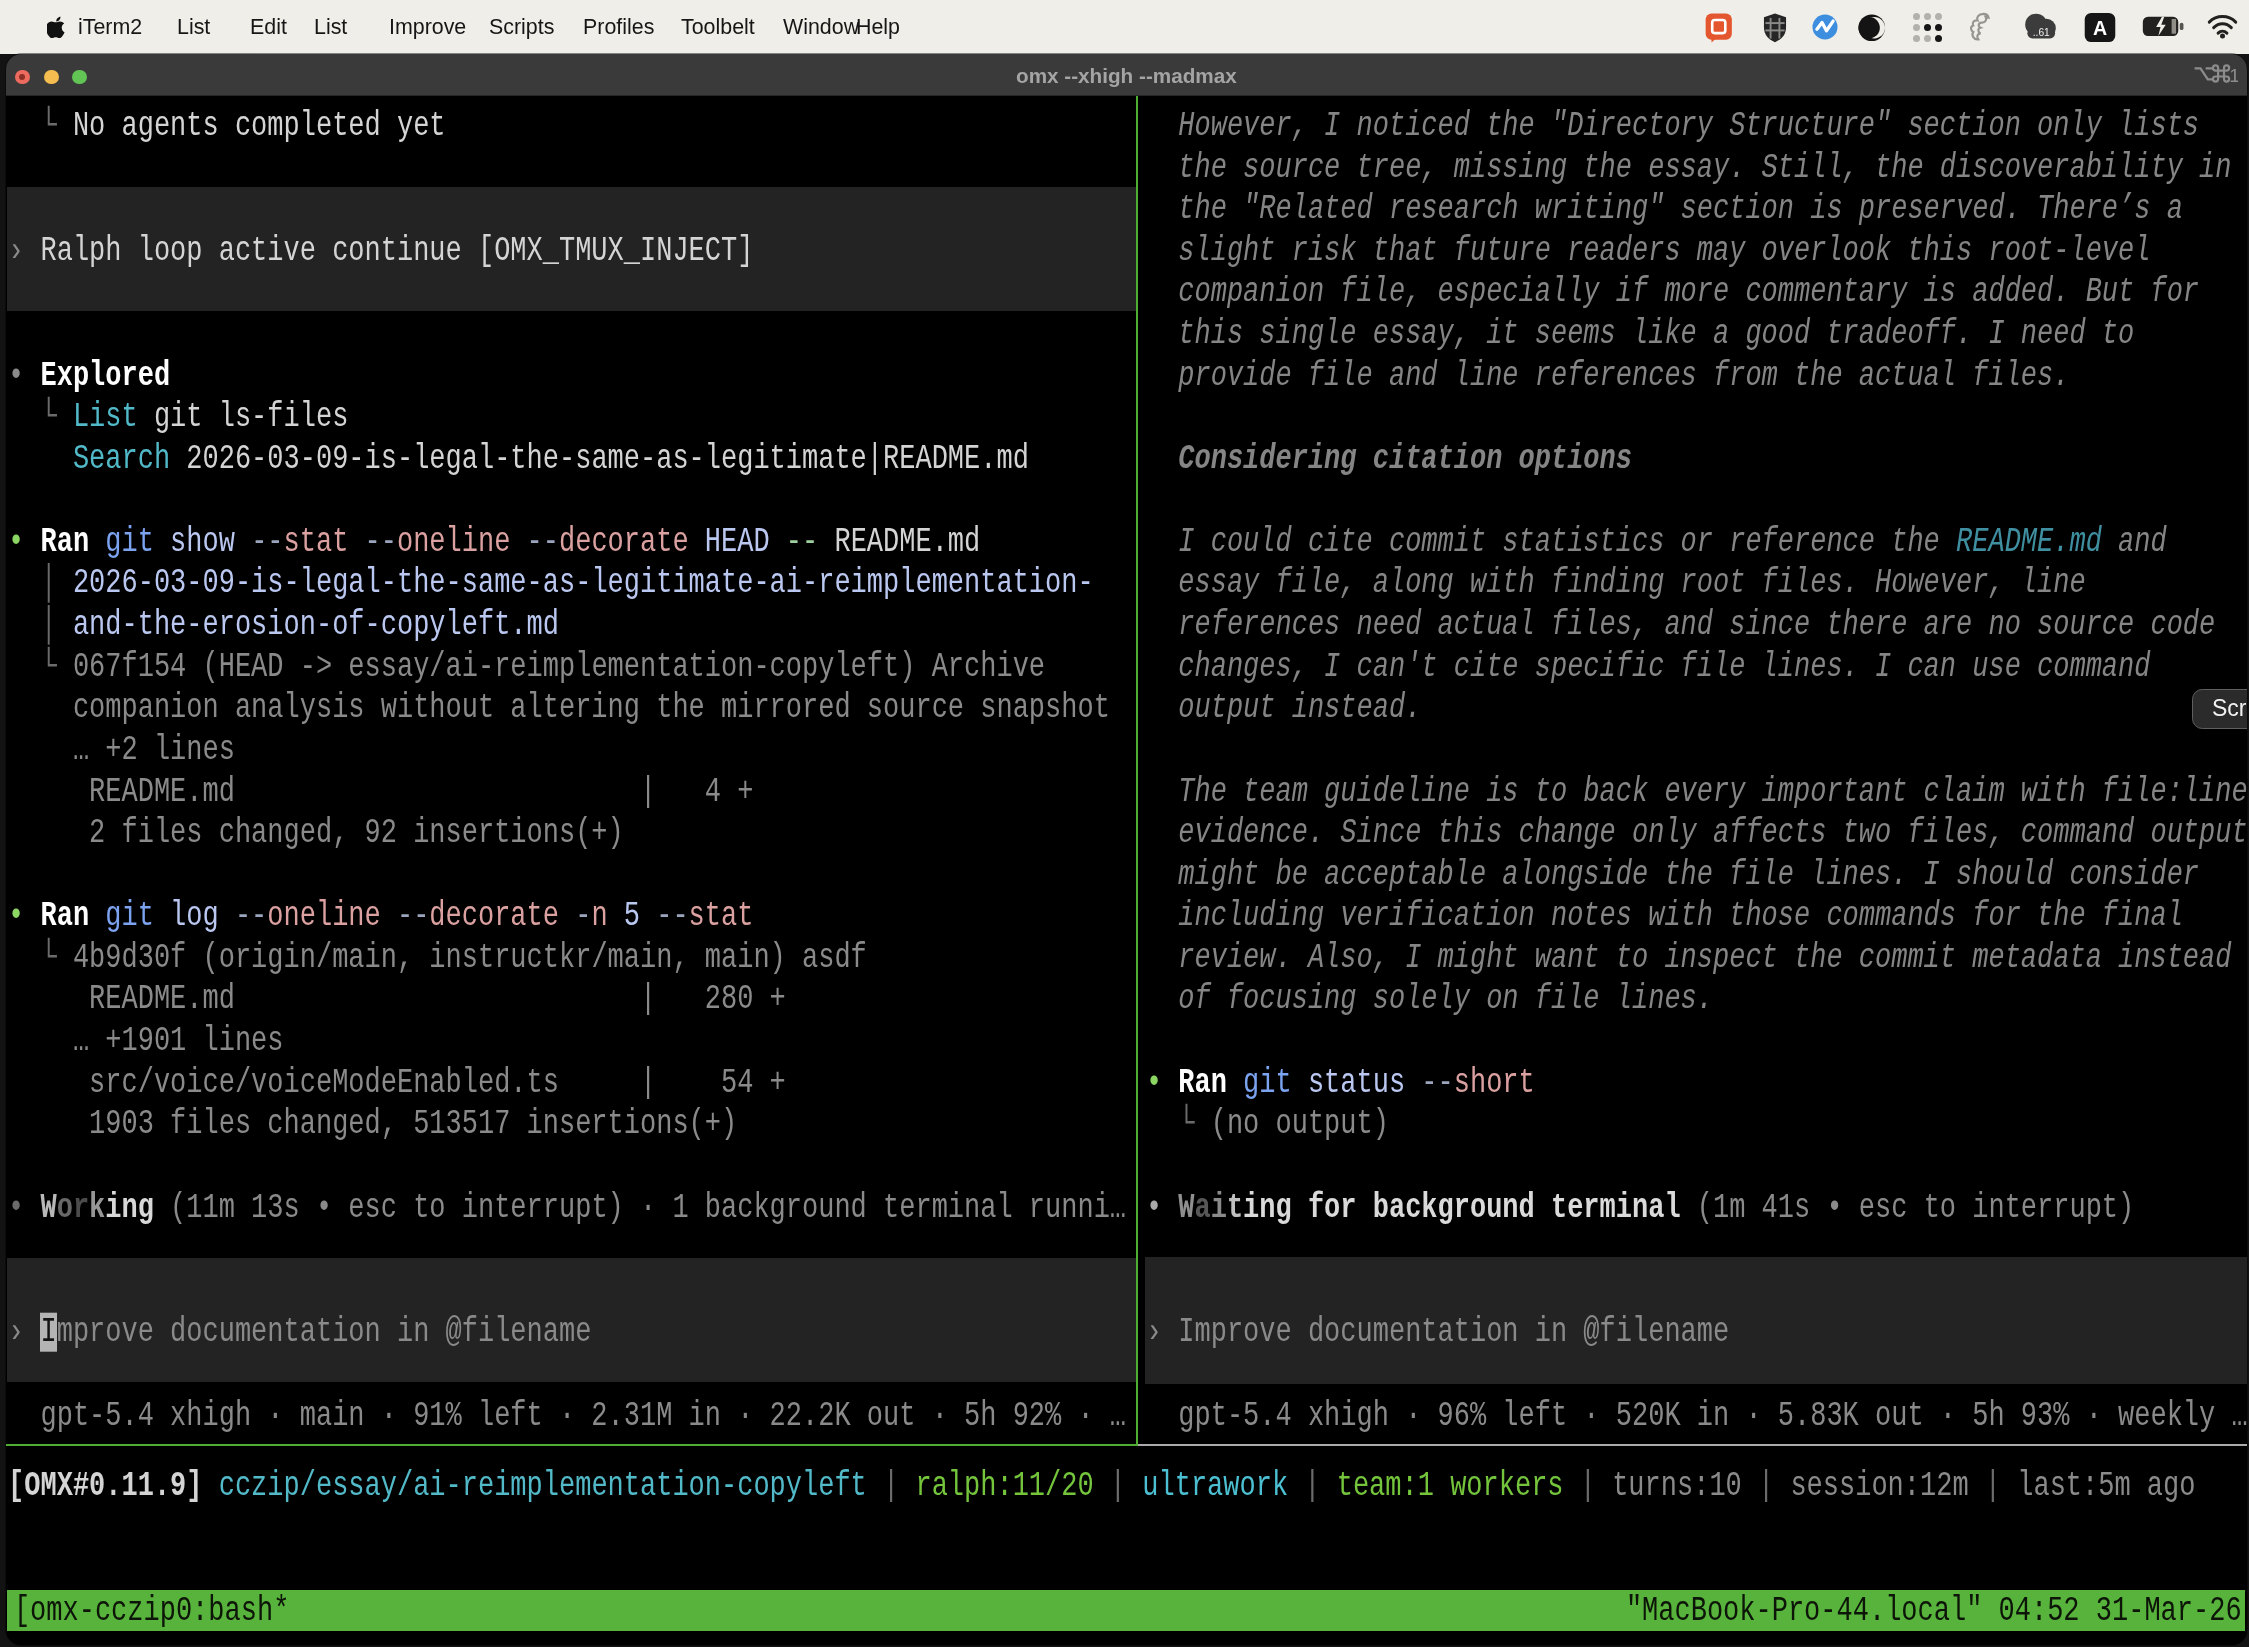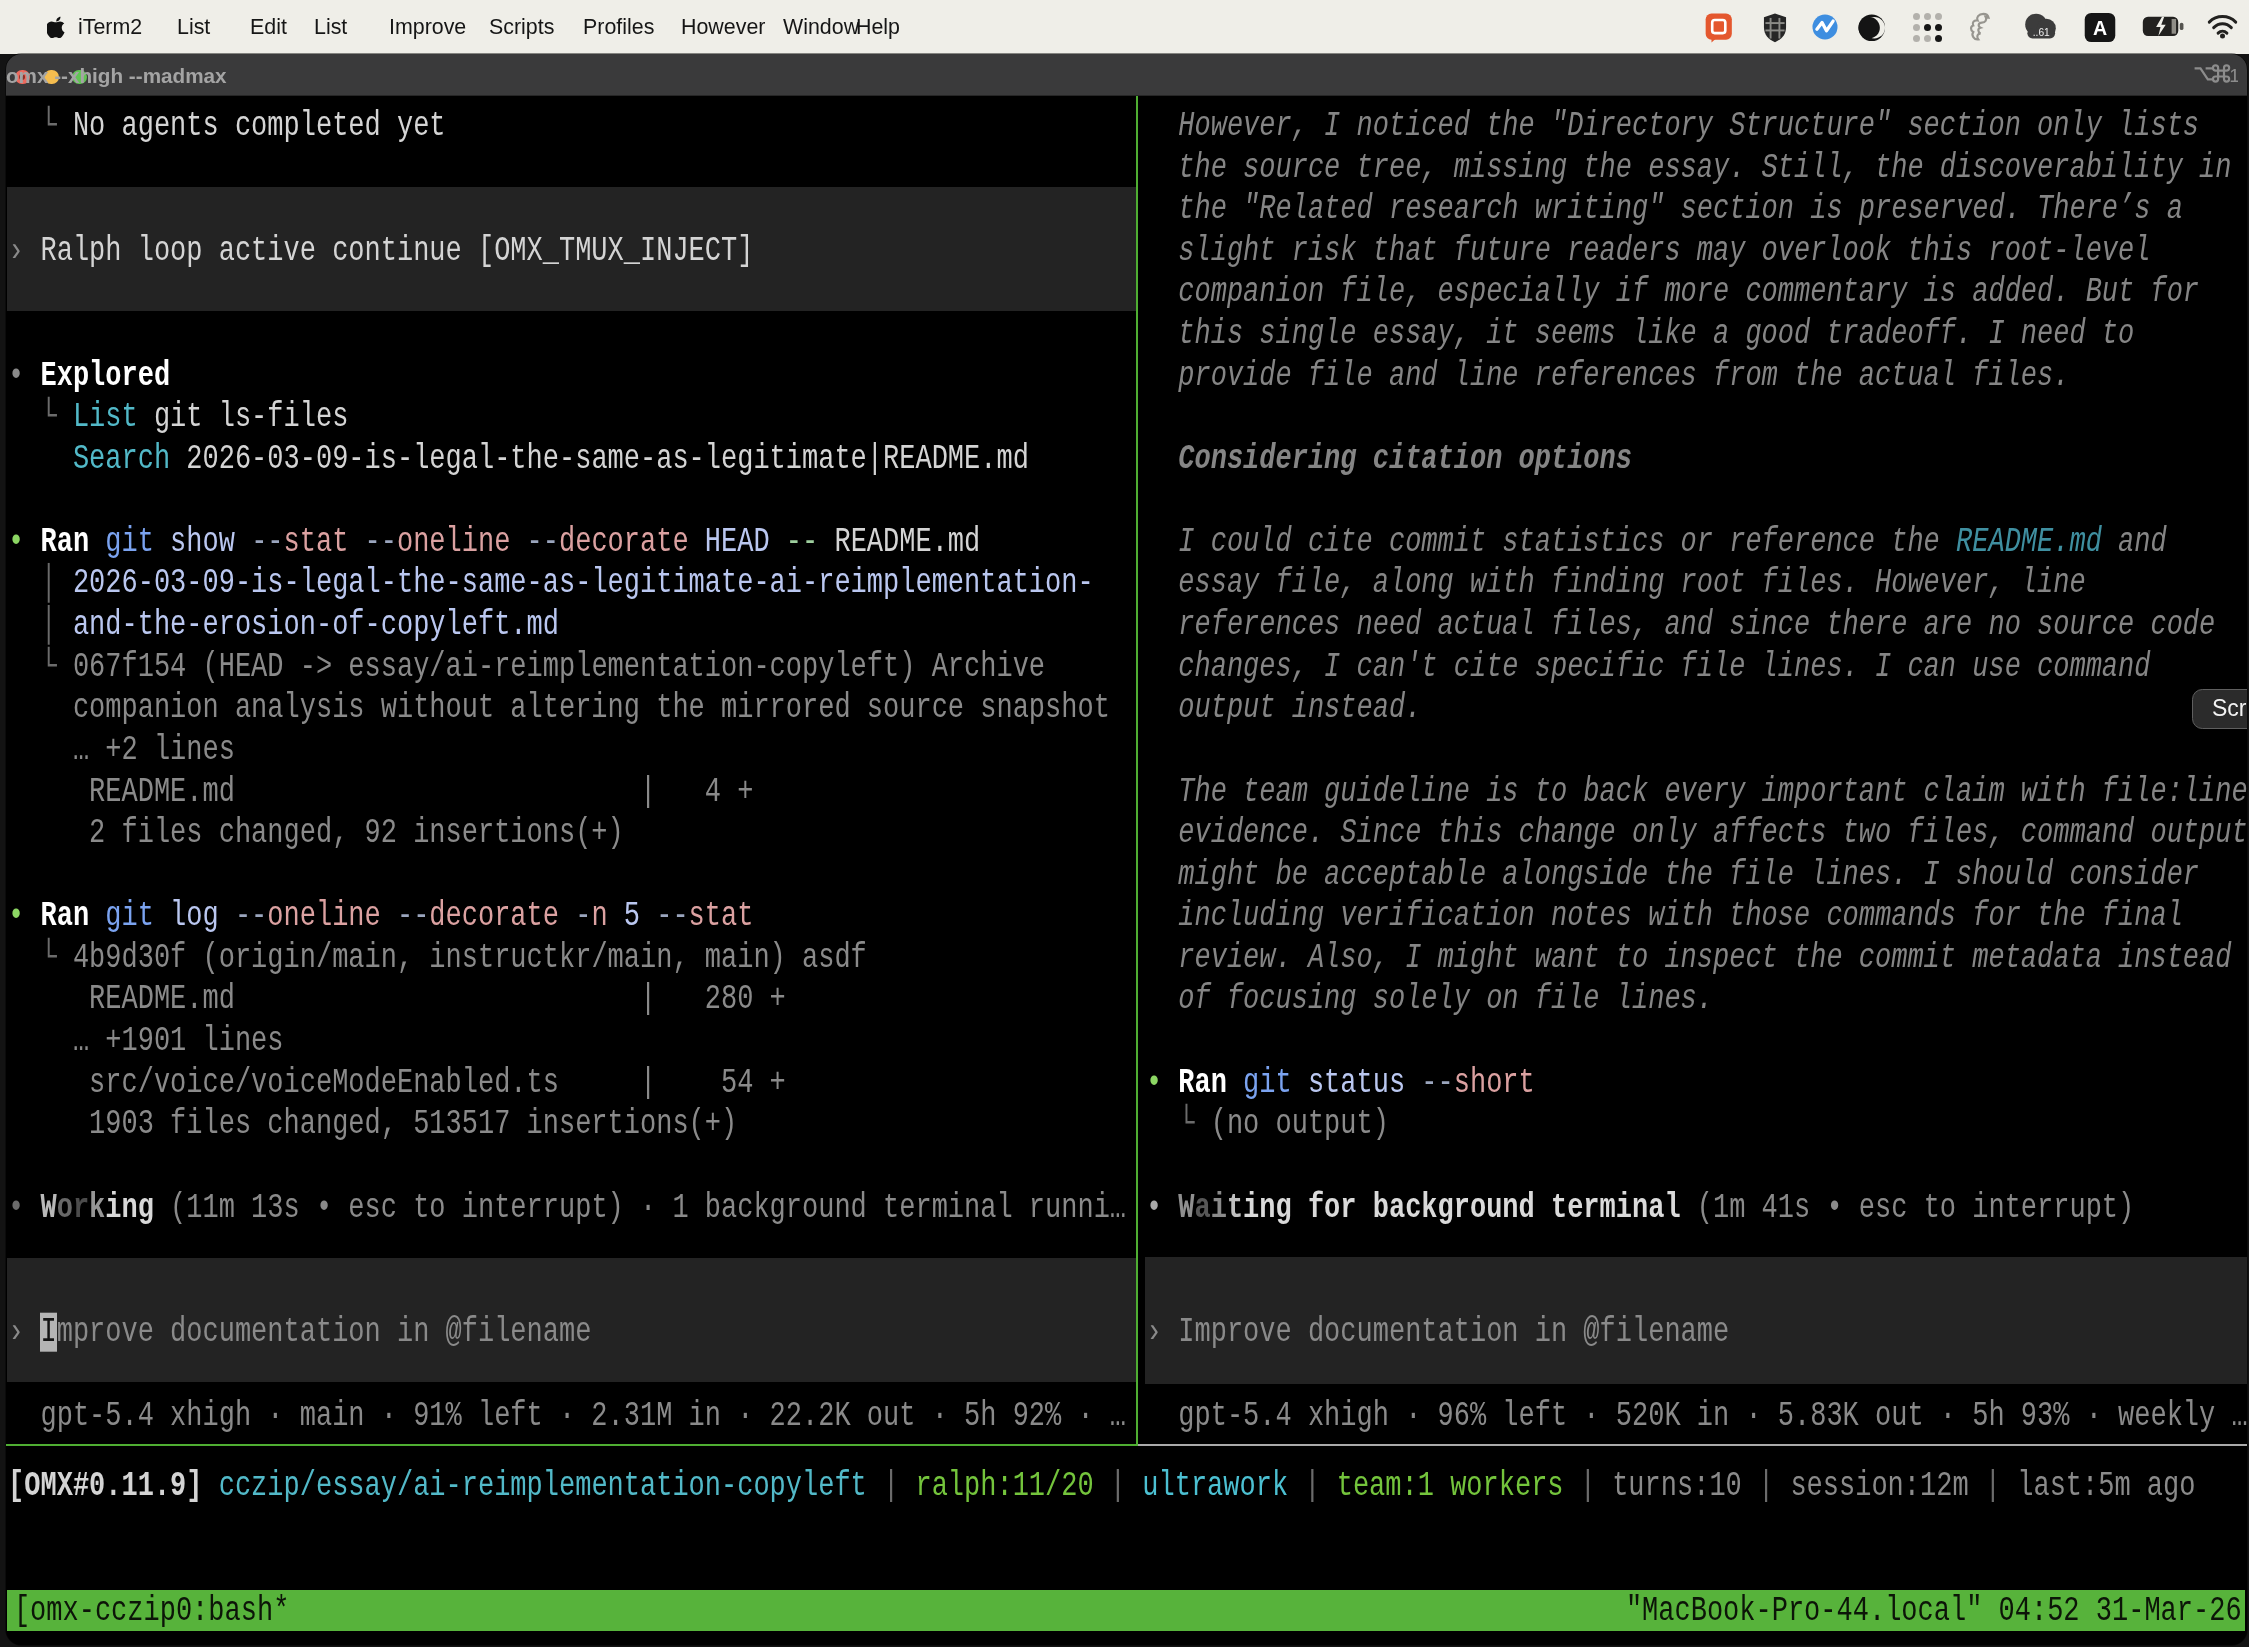--- a/index.html
+++ b/index.html
@@ -3,21 +3,21 @@
 *{margin:0;padding:0;box-sizing:border-box}
 html,body{width:2250px;height:1648px;overflow:hidden;background:#131313}
 body{font-family:"Liberation Sans",sans-serif;position:relative}
 #menubar{position:absolute;left:0;top:0;width:2250px;height:54px;background:#efeee8}
 .mi{position:absolute;top:0;height:54px;line-height:55px;color:#161616;font-size:21.4px}
 .ic{position:absolute}
 .mi.bold{font-weight:400}
 #window{position:absolute;left:5.9px;top:54px;width:2241px;height:1591px;background:#000;border-radius:15.5px;overflow:hidden;box-shadow:0 0 0 0.7px rgba(0,0,0,.6)}
 #titlebar{position:absolute;left:0;top:0;width:100%;height:42px;background:#3a3a3b;border-bottom:0.7px solid #262626}
 .lt{position:absolute;top:15.5px;width:14.8px;height:14.8px;border-radius:50%}
-#wtitle{position:absolute;top:0;width:100%;line-height:43px;color:#a4a4a4;font-size:20.7px;font-weight:700}
+#wtitle{position:absolute;top:0;width:100%;text-align:center;line-height:43px;color:#a4a4a4;font-size:20.7px;font-weight:700}
 .term{font-family:"Liberation Mono",monospace;font-size:27px;line-height:32px;transform:scaleY(1.3);transform-origin:0 0;position:absolute;white-space:pre;color:#d4d4d4;letter-spacing:0}
 .term i{font-style:normal}
 .term b{font-weight:700}
 i.w{color:#d4d4d4}
 .b{color:#ffffff;font-weight:700}
 i.g{color:#8a8a8a}
 i.th{color:#858585;font-style:italic}
 i.dg{color:#6b6b6b}
 i.bl{color:#7ba3f0}
 i.lv{color:#bac7f0}
@@ -43,21 +43,21 @@
     <svg class="ic" style="left:47px;top:14.8px" width="19" height="23.6" viewBox="0 0 26 32">
       <path fill="#111" d="M18.5 2.2c.2 1.6-.5 3.2-1.5 4.4-1 1.2-2.7 2.1-4.3 2-.2-1.6.6-3.3 1.5-4.3 1.1-1.2 2.9-2.1 4.3-2.1zM24 23.6c-.7 1.6-1 2.3-1.9 3.7-1.2 1.9-3 4.3-5.2 4.3-1.9 0-2.4-1.3-5-1.2-2.6 0-3.2 1.2-5.1 1.2-2.2 0-3.8-2.1-5.1-4-3.5-5.4-3.9-11.8-1.7-15.2 1.5-2.4 4-3.8 6.3-3.8 2.4 0 3.8 1.3 5.8 1.3 1.9 0 3-1.3 5.8-1.3 2 0 4.2 1.1 5.7 3-5 2.8-4.2 9.9.4 12z"></path>
     </svg>
     <div class="mi bold" style="left:78px">iTerm2</div>
     <div class="mi" style="left:177px">List</div>
     <div class="mi" style="left:250px">Edit</div>
     <div class="mi" style="left:314px">List</div>
     <div class="mi" style="left:389px">Improve</div>
     <div class="mi" style="left:489px">Scripts</div>
     <div class="mi" style="left:583px">Profiles</div>
-    <div class="mi" style="left:681px">However</div>
+    <div class="mi" style="left:681px">Toolbelt</div>
     <div class="mi" style="left:783px">Window</div>
     <div class="mi" style="left:856px">Help</div>
     <svg class="ic" style="left:1704px;top:11.8px" width="29.5" height="32" viewBox="0 0 40 44">
 <rect x="2" y="2" width="36" height="36" rx="8" fill="#e4572e"></rect>
 <rect x="11" y="11" width="18" height="18" rx="3.5" fill="none" stroke="#fff" stroke-width="3.6"></rect>
 <path d="M10 34 L10 42 L19 34 Z" fill="#e4572e"></path>
     </svg>
     <svg class="ic" style="left:1761px;top:11.8px" width="28" height="31" viewBox="0 0 38 42">
 <path d="M19 2 L34 7 V20 C34 31 28 37 19 41 C10 37 4 31 4 20 V7 Z" fill="#262626"></path>
 <g stroke="#8b8b87" stroke-width="2.6">

